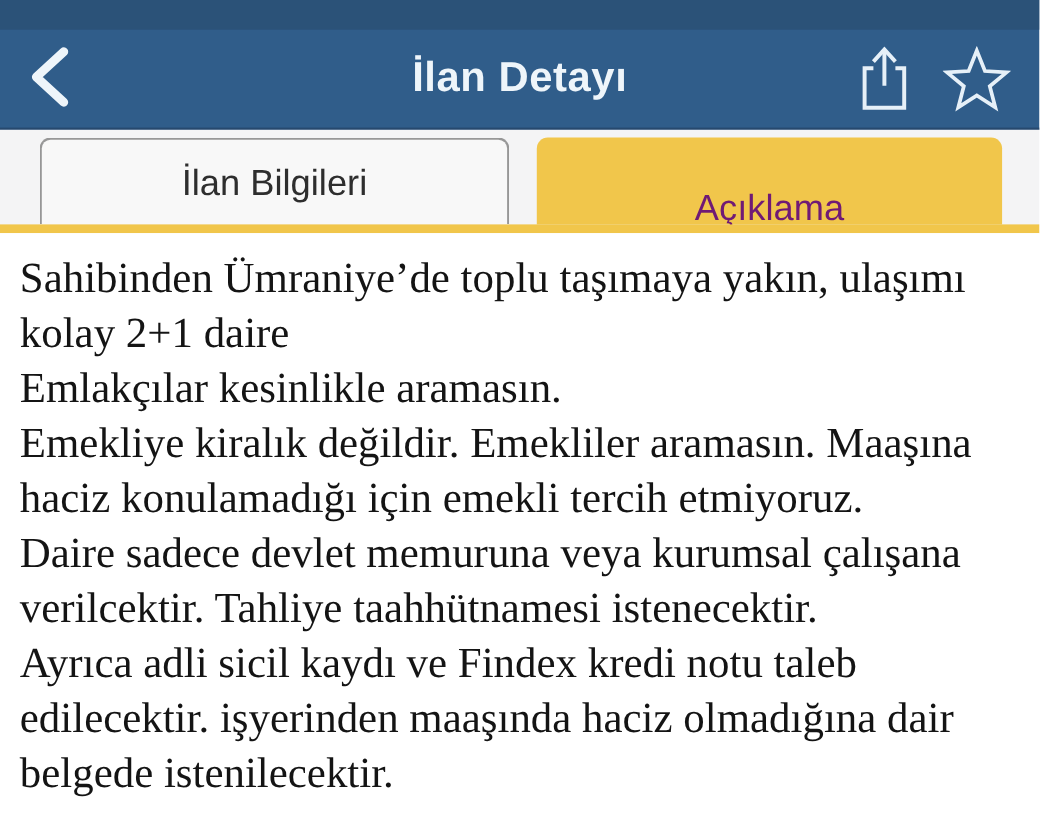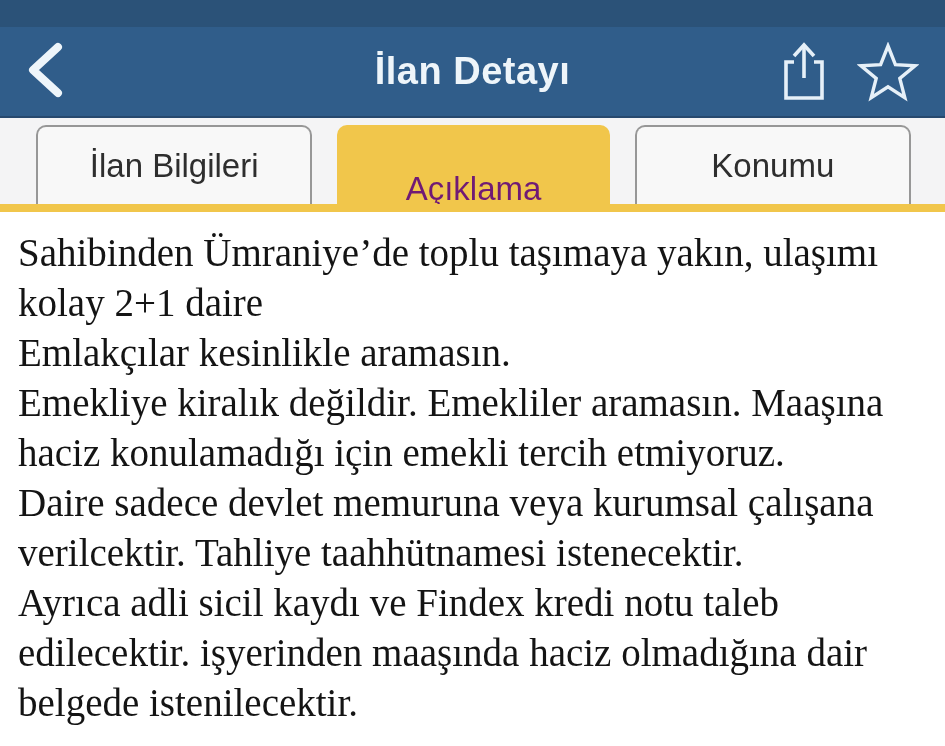--- a/index.html
+++ b/index.html
@@ -198,23 +198,20 @@
   </header>
 
   <nav class="tabbar">
     <div class="tabrow">
       <div class="tab">
         <span class="tab-label">İlan Bilgileri</span>
       </div>
       <div class="tab active">
         <span class="tab-label">Açıklama</span>
       </div>
-      <div class="tab">
-        <span class="tab-label">Konumu</span>
-      </div>
     </div>
     <div class="tab-underline"></div>
   </nav>
 
   <main class="content">
     <p class="description">Sahibinden Ümraniye’de toplu taşımaya yakın, ulaşımı kolay 2+1 daire
 Emlakçılar kesinlikle aramasın.
 Emekliye kiralık değildir. Emekliler aramasın. Maaşına haciz konulamadığı için emekli tercih etmiyoruz.
 Daire sadece devlet memuruna veya kurumsal çalışana verilcektir. Tahliye taahhütnamesi istenecektir.
 Ayrıca adli sicil kaydı ve Findex kredi notu taleb edilecektir. işyerinden maaşında haciz olmadığına dair belgede istenilecektir.</p>

